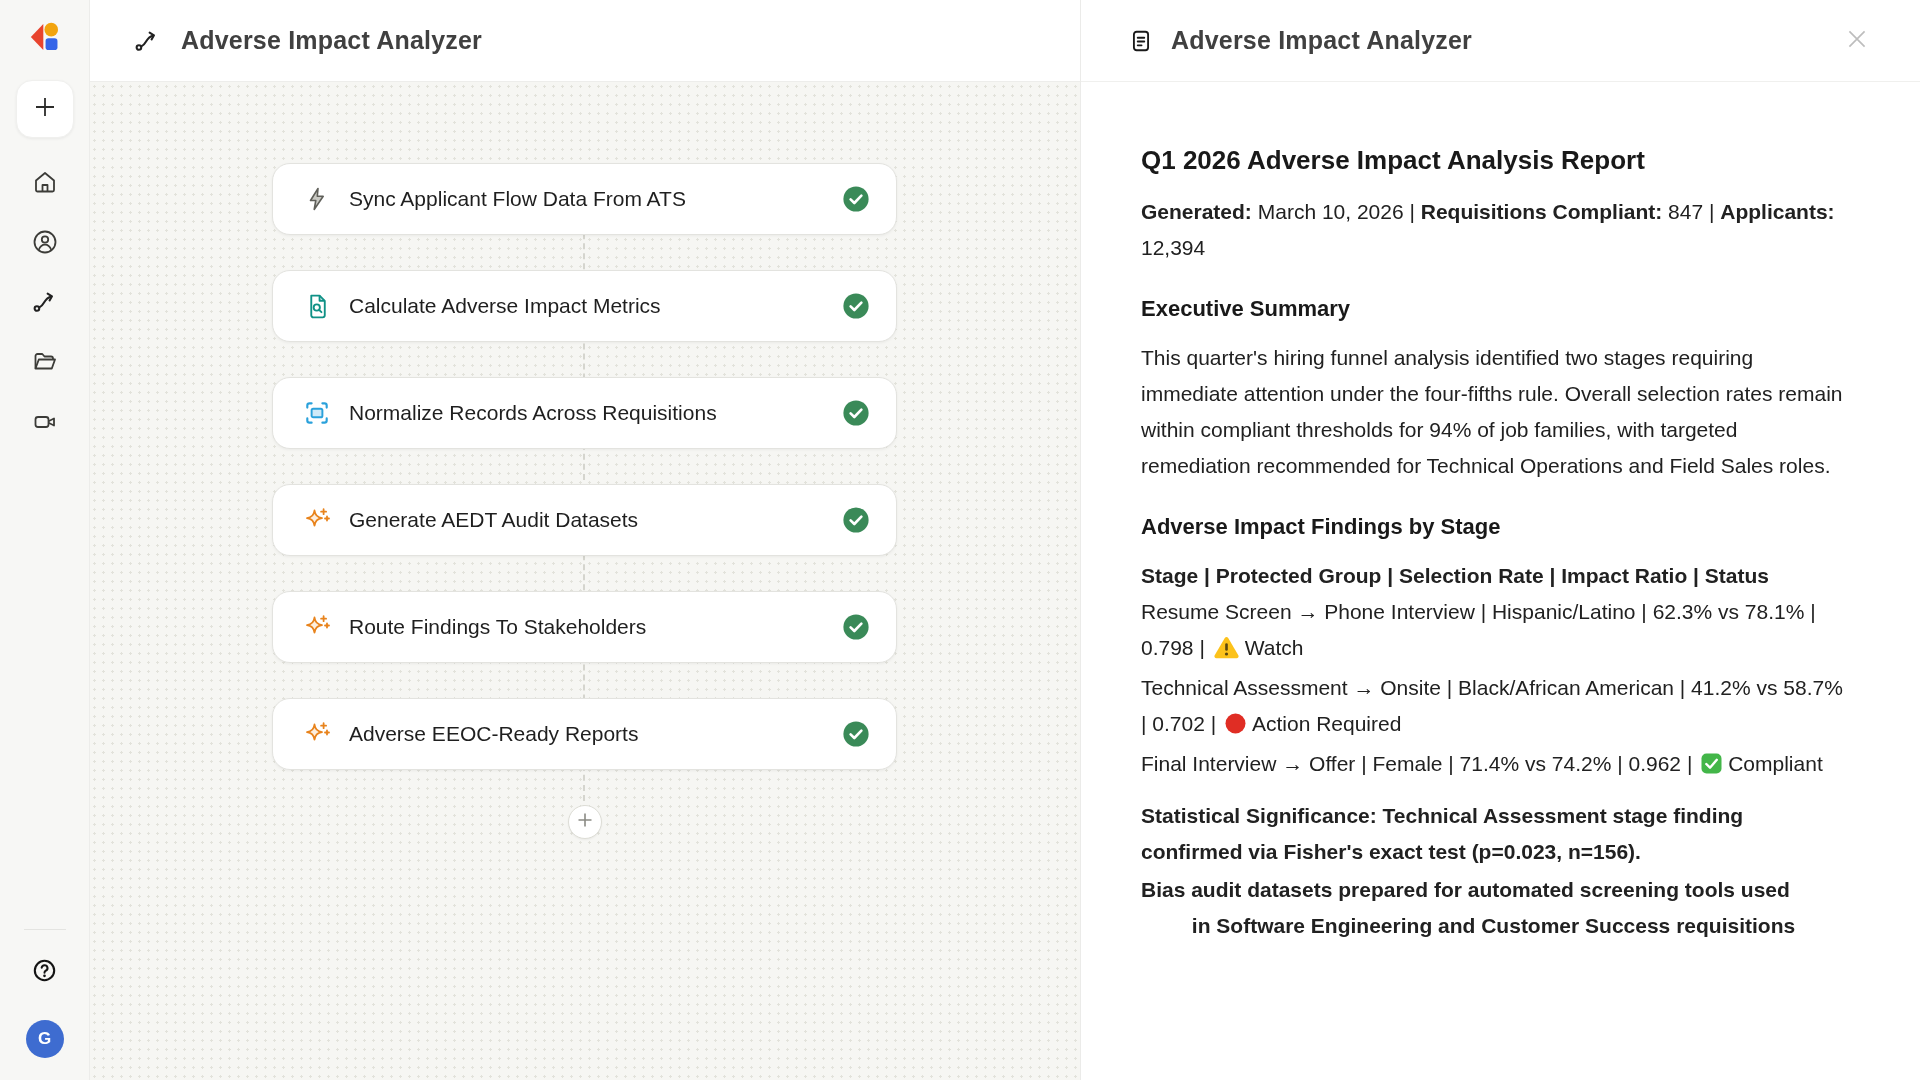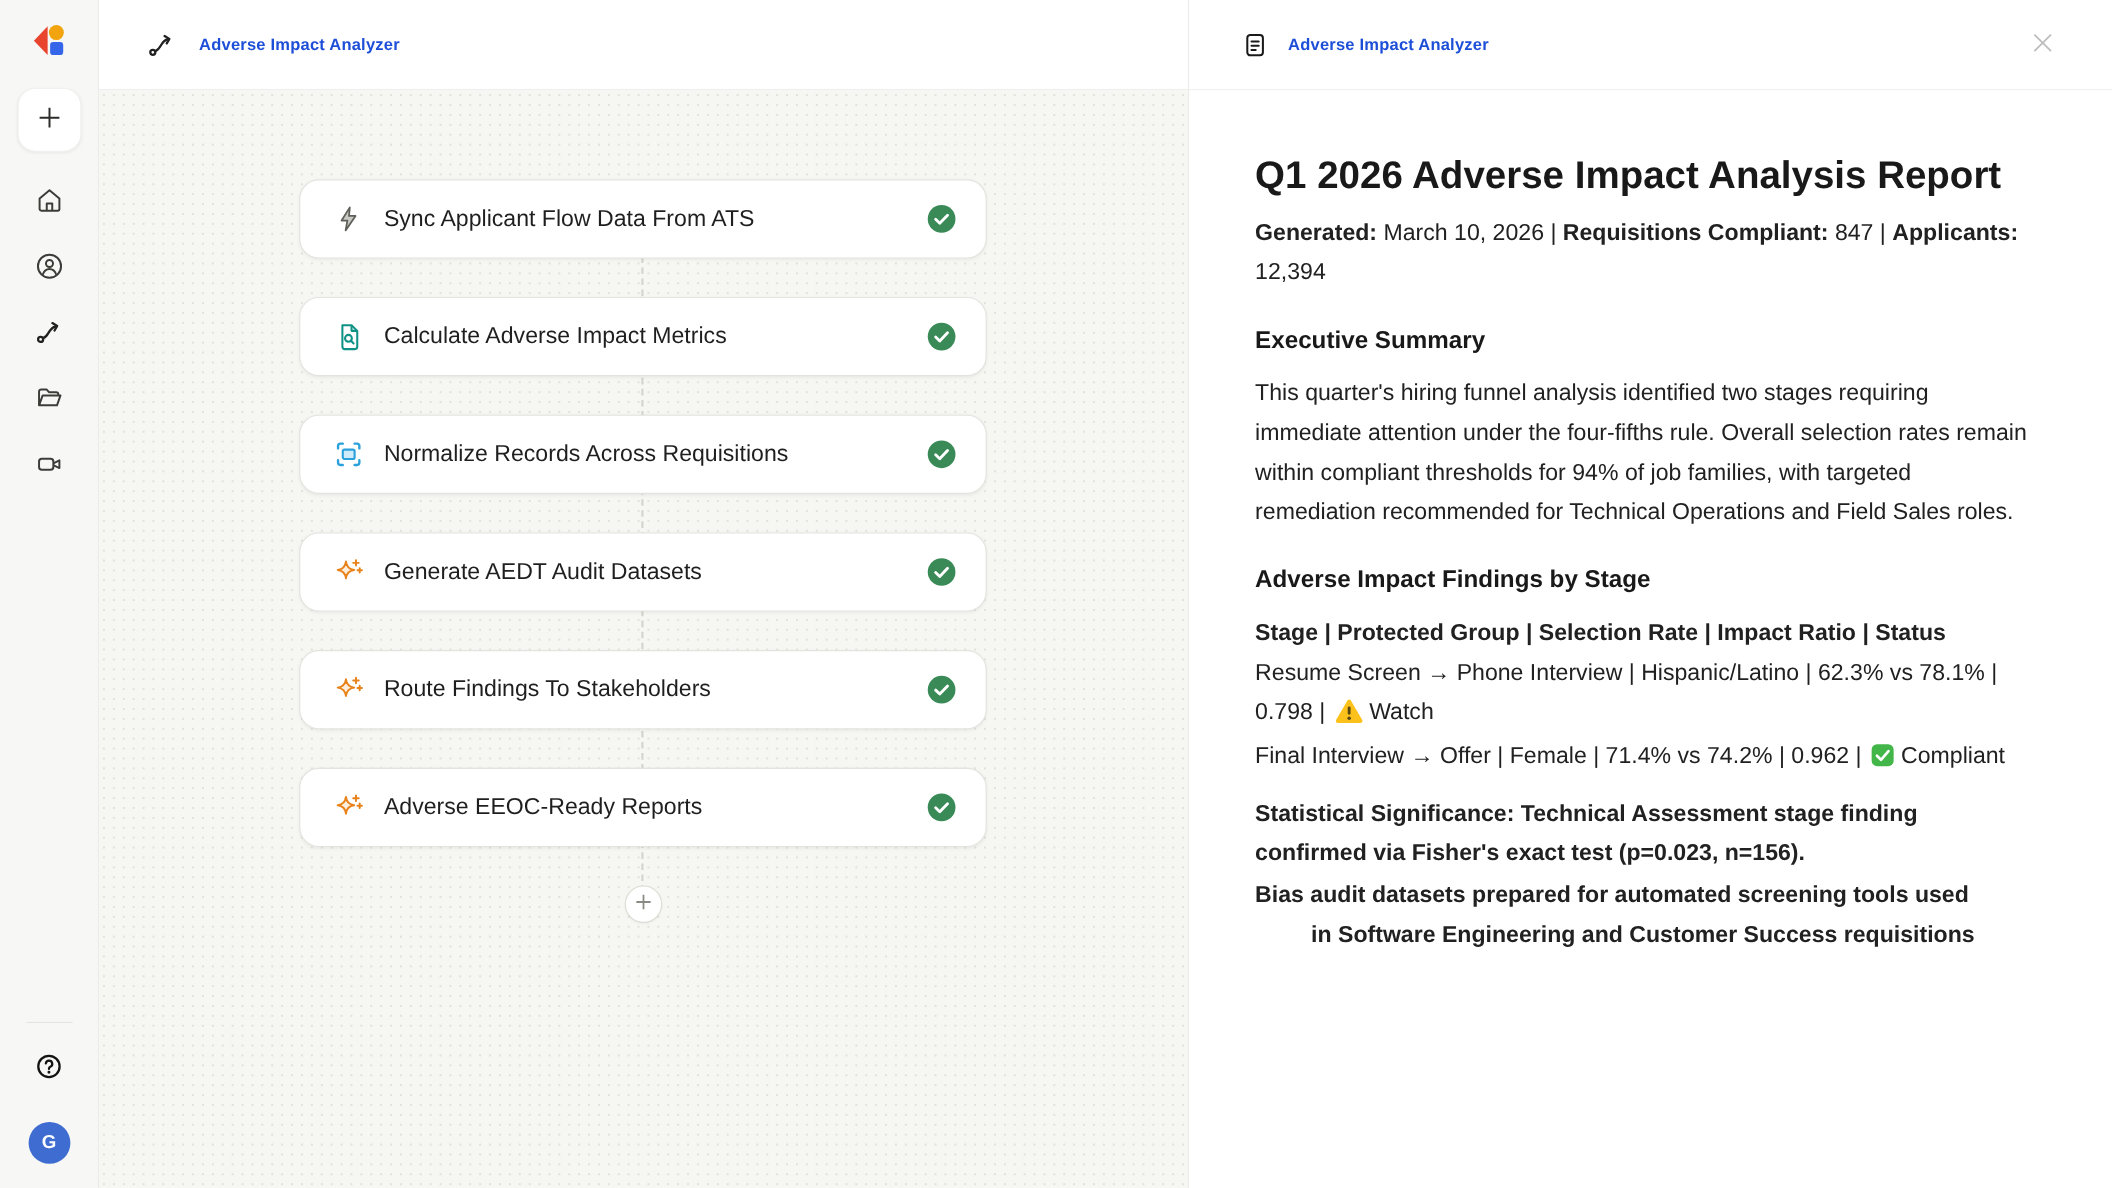--- a/index.html
+++ b/index.html
@@ -20,21 +20,21 @@
   .side-divider { width:42px; height:1px; background:#e4e4e1; margin-bottom:20px; }
   .avatar { width:38px; height:38px; border-radius:50%; background:#3e6cd0; color:#fff;
             font-size:17px; font-weight:bold; display:flex; align-items:center; justify-content:center;
             margin:10px 0 22px 0; cursor:pointer; }
 
   
   .main { width:990px; flex:none; display:flex; flex-direction:column; background:#fff; }
   .main-header { height:82px; flex:none; display:flex; align-items:center; padding-left:45px;
                  border-bottom:1px solid #ededeb; background:#fff; }
   .main-header .hicon { width:26px; height:26px; margin-right:20px; display:flex; align-items:center; }
-  .htitle { font-size:15px; font-weight:bold; color:#1d4ed8; letter-spacing:.2px; }
+  .htitle { font-size:25px; font-weight:bold; color:#404040; letter-spacing:.2px; }
 
   .canvas { position:relative; flex:1; background-color:#f6f6f3;
             background-image:radial-gradient(#e2e2db 1.1px, transparent 1.1px);
             background-size:9px 9px; overflow:hidden; }
   .steps { position:absolute; left:182px; top:81px; width:625px; }
   .connector { position:absolute; left:311px; top:30px; height:628px;
                border-left:2px dashed #d5d5ce; z-index:0; }
   .step-card { position:relative; z-index:1; height:72px; background:#fff; border:1px solid #e3e3df;
                border-radius:18px; display:flex; align-items:center; padding:0 26px 0 30px;
                margin-bottom:35px; box-shadow:0 1px 3px rgba(20,20,20,.05); cursor:pointer; }
@@ -47,21 +47,21 @@
               align-items:center; justify-content:center; cursor:pointer; }
 
   
   .panel { flex:1; background:#fff; border-left:1px solid #ebebe9; display:flex; flex-direction:column; }
   .panel-header { height:82px; flex:none; display:flex; align-items:center; padding:0 48px;
                   border-bottom:1px solid #f0f0ee; }
   .panel-header .hicon { width:26px; height:26px; margin-right:16px; display:flex; align-items:center; }
   .close-btn { margin-left:auto; width:30px; height:30px; background:none; border:none; cursor:pointer;
                display:flex; align-items:center; justify-content:center; }
   .panel-body { padding:60px 74px 0 60px; overflow:hidden; flex:1; }
-  .panel-body h1 { font-size:35px; line-height:36px; font-weight:bold; color:#191919; margin:0 0 16px; }
+  .panel-body h1 { font-size:26px; line-height:36px; font-weight:bold; color:#191919; margin:0 0 16px; }
   .meta { font-size:26px; line-height:47px; color:#191919; margin:0 0 24px; }
   .meta b { font-weight:bold; }
   .panel-body h2 { font-size:22px; line-height:30px; font-weight:bold; color:#191919; margin:28px 0 16px; }
   .panel-body p, .frow { font-size:21px; line-height:36px; color:#212121; }
   .cols { font-weight:bold; }
   .frow { display:block; }
   .status-ico { display:inline-block; vertical-align:-4px; margin:0 5px 0 2px; }
   .stat { font-weight:bold; color:#757575; margin-top:12px; }
   .fade-h { color:#b3b3b3 !important; margin-top:36px !important; }
   .fade1 { color:#dadada; font-weight:bold; margin-top:2px; }
@@ -266,20 +266,23 @@
       <p>This quarter's hiring funnel analysis identified two stages requiring immediate attention under the four-fifths rule. Overall selection rates remain within compliant thresholds for 94% of job families, with targeted remediation recommended for Technical Operations and Field Sales roles.</p>
 
       <h2>Adverse Impact Findings by Stage</h2>
       <span class="frow cols">Stage | Protected Group | Selection Rate | Impact Ratio | Status</span>
       <div id="findings-rows">
           <span class="frow">Resume Screen → Phone Interview | Hispanic/Latino | 62.3% vs 78.1% | 0.798 | <span class="status-ico"><svg width="27" height="24" viewBox="0 0 27 24">
                 <path d="M13.5 2 C14.2 2 14.8 2.4 15.2 3 L25.3 20.3 a2 2 0 0 1 -1.7 3 H3.4 a2 2 0 0 1 -1.7 -3 L11.8 3 C12.2 2.4 12.8 2 13.5 2 Z" fill="#fcc21b"></path>
                 <rect x="12.2" y="8.2" width="2.6" height="7.6" rx="1.3" fill="#59470f"></rect>
                 <circle cx="13.5" cy="19" r="1.6" fill="#59470f"></circle>
               </svg></span>Watch</span>
+          <span class="frow">Technical Assessment → Onsite | Black/African American | 41.2% vs 58.7% | 0.702 | <span class="status-ico"><svg width="23" height="23" viewBox="0 0 23 23">
+                <circle cx="11.5" cy="11.5" r="10" fill="#e02d24"></circle>
+              </svg></span>Action Required</span>
           <span class="frow">Final Interview → Offer | Female | 71.4% vs 74.2% | 0.962 | <span class="status-ico"><svg width="23" height="23" viewBox="0 0 23 23">
                 <rect x="1.5" y="1.5" width="20" height="20" rx="5" fill="#43b649"></rect>
                 <path d="M6.3 12 L10 15.7 L16.8 7.8" stroke="#fff" stroke-width="2.4" fill="none" stroke-linecap="round" stroke-linejoin="round"></path>
               </svg></span>Compliant</span>
         </div>
 
       <p class="stat">Statistical Significance: Technical Assessment stage finding confirmed via Fisher's exact test (p=0.023, n=156).</p>
 
       <p class="fade1">Bias audit datasets prepared for automated screening tools used</p>
       <p class="fade2">in Software Engineering and Customer Success requisitions</p>

